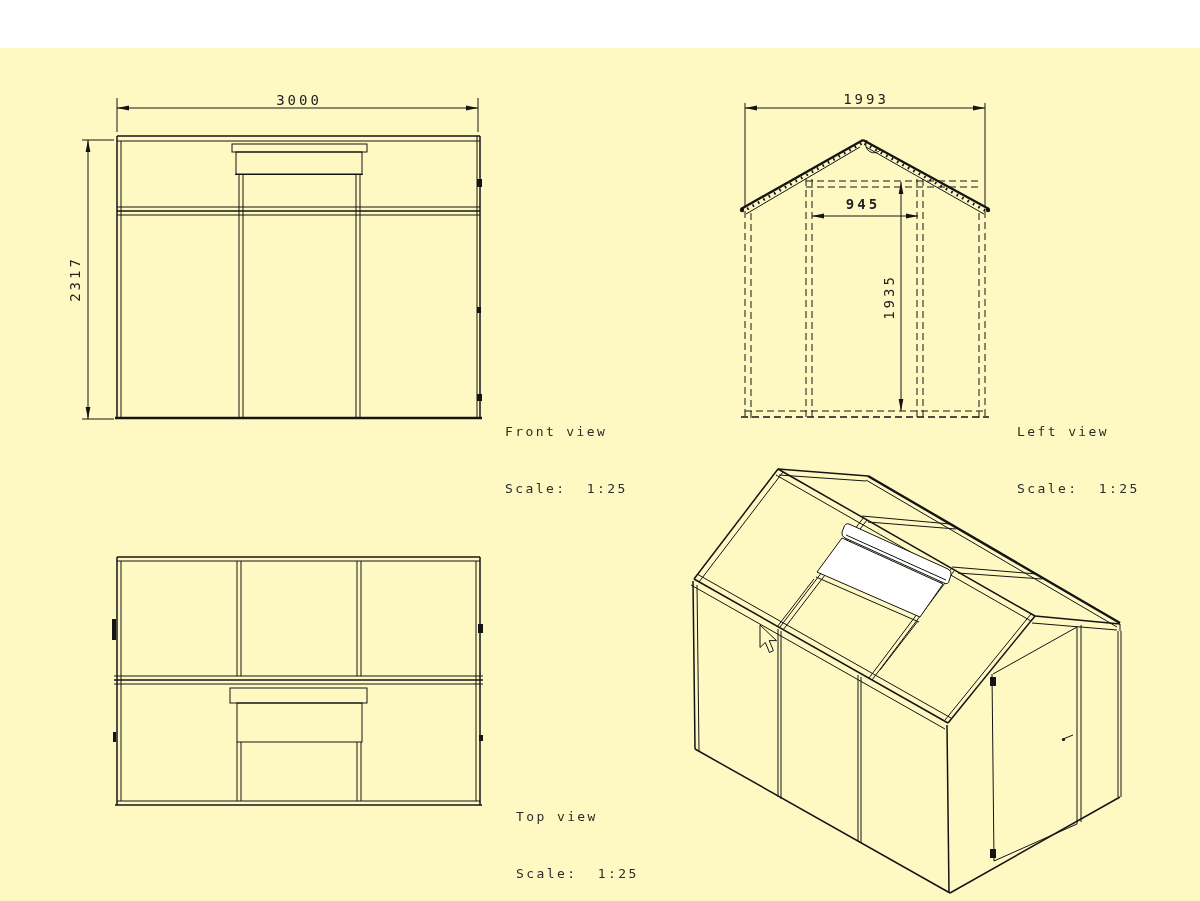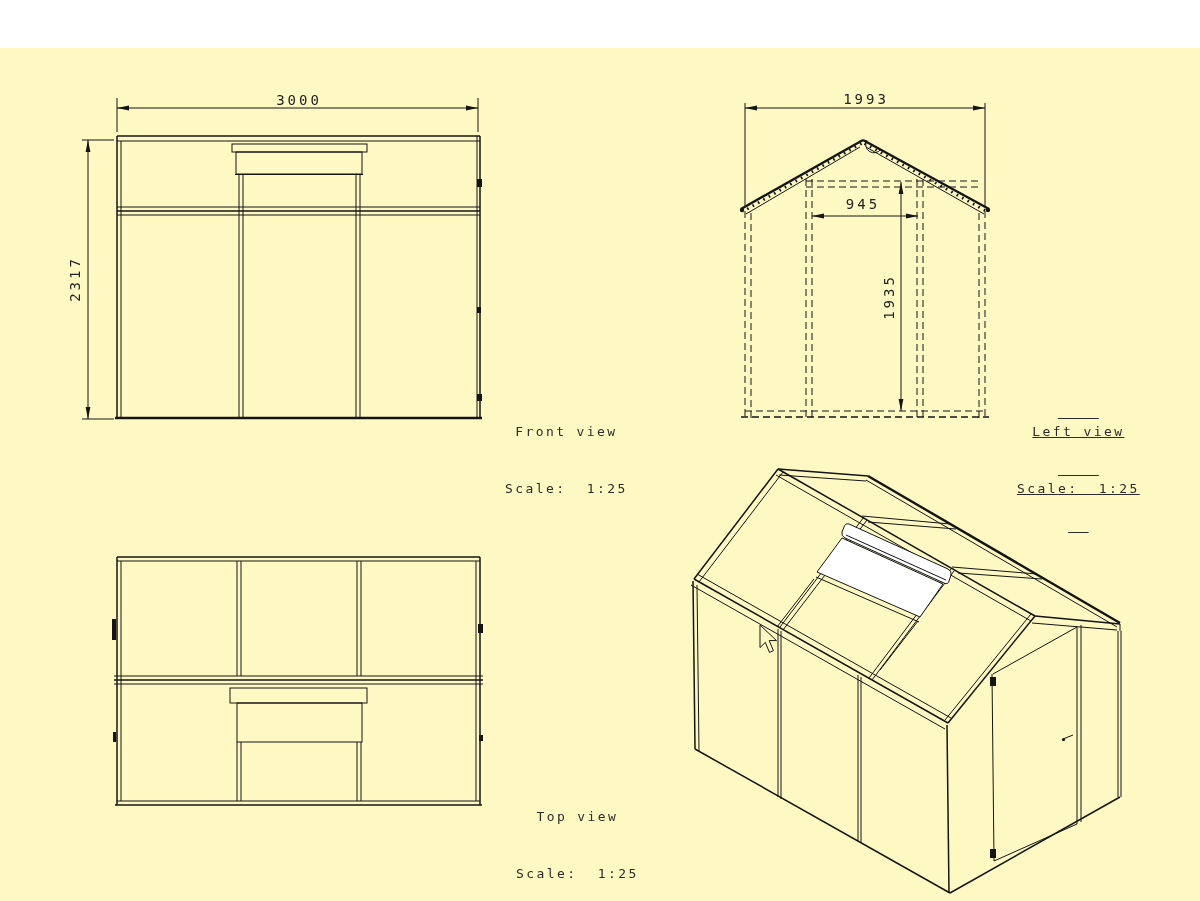--- a/index.html
+++ b/index.html
@@ -7,21 +7,21 @@
           font-family:"DejaVu Sans Mono",monospace;margin-top:48px;}
   svg{position:absolute;left:0;top:0;}
   svg line, svg path, svg rect, svg circle{stroke:#141414;fill:none;stroke-width:1;}
   .md{stroke-width:1.5;}
   .th{stroke-width:2.4;}
   .dsh{stroke-dasharray:7 4;}
   .hatch{stroke-width:2.8;stroke-dasharray:1.6 4.6;}
   .f{fill:#141414;stroke:none;}
   .wfill{fill:#ffffff;}
   .caption{position:absolute;font-size:13px;letter-spacing:2.4px;color:#2b2b2b;
-           white-space:pre;line-height:19px;text-align:center;}
+           white-space:pre;line-height:19px;}
   .caption-lg{position:absolute;font-size:16px;letter-spacing:3.6px;color:#2b2b2b;
            white-space:pre;line-height:20px;}
   .dim{position:absolute;font-size:14px;letter-spacing:3px;color:#222222;
        white-space:pre;width:60px;text-align:center;}
   .vert{transform:rotate(-90deg);transform-origin:center center;}
 </style>
 </head>
 <body>
 
 <div id="screen">
@@ -221,29 +221,29 @@
       <circle cx="1063.5" cy="691.5" r="1.6" class="f"></circle>
     </g>
   </g>
 
   <path d="M760,577 L760,599.5 L765.3,594.4 L769.5,604.5 L773.4,602.6 L769.2,592.6 L776.5,592.6 Z" fill="#0a0a0a" stroke="#ffffff" stroke-width="0.8"></path>
 </svg>
 
   <div class="dim" style="left:269px;top:44px;">3000</div>
   <div class="dim vert" style="left:45px;top:223px;">2317</div>
   <div class="dim" style="left:836px;top:43px;">1993</div>
-  <div class="dim" style="left:833px;top:148px;">945</div>
+  <div class="dim" style="left:833px;top:148px;font-weight:bold;">945</div>
   <div class="dim vert" style="left:859px;top:241px;">1935</div>
 
   <div class="caption" style="left:505px;top:336px;">
     <div>Front view</div>
     <div>Scale:  1:25</div>
   </div>
 
-  <div class="caption" style="left:1017px;top:336px;text-decoration:underline;">
+  <div class="caption" style="left:1017px;top:336px;">
     <div>Left view</div>
     <div>Scale:  1:25</div>
   </div>
 
   <div class="caption" style="left:516px;top:721px;">
     <div>Top view</div>
     <div>Scale:  1:25</div>
   </div>
 
   <div class="caption-lg" style="left:1035px;top:818px;">

